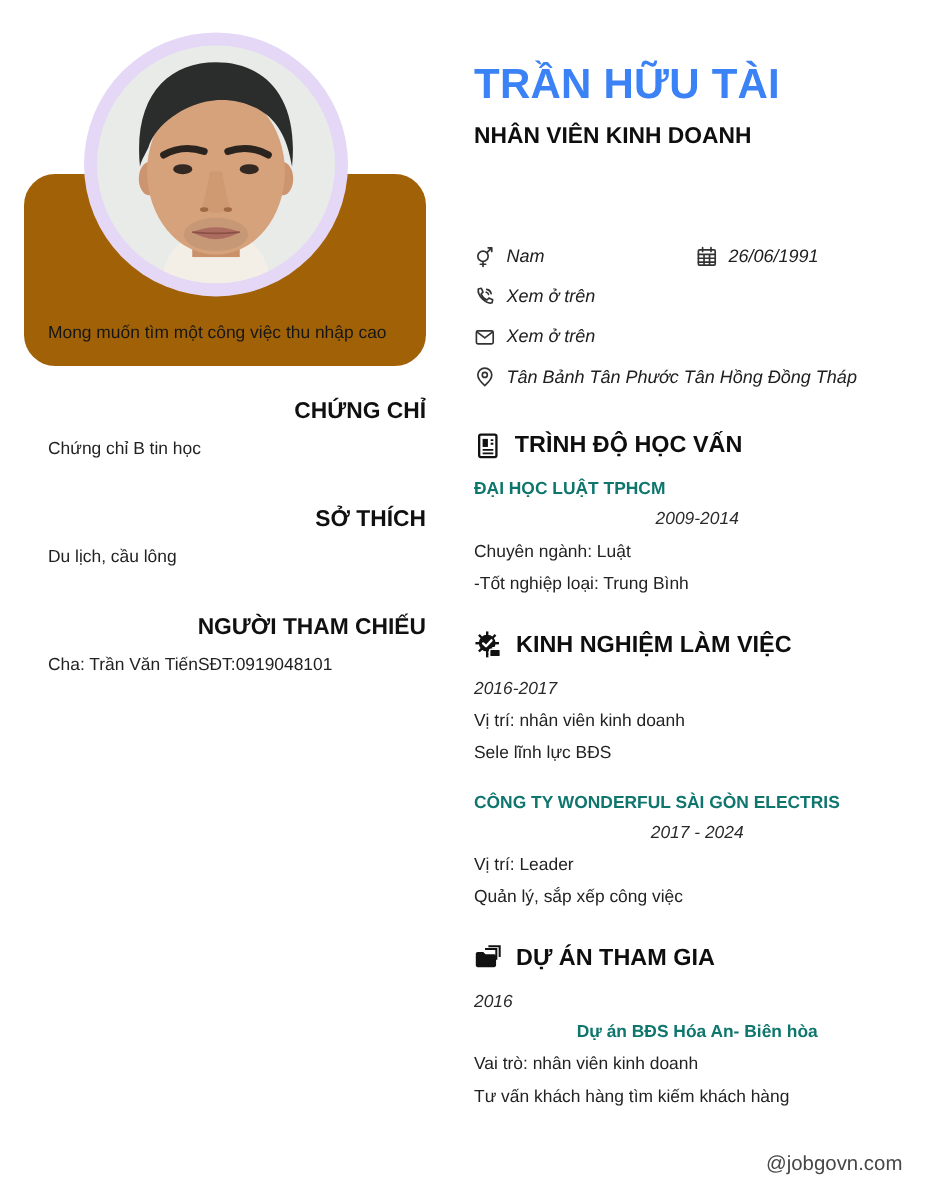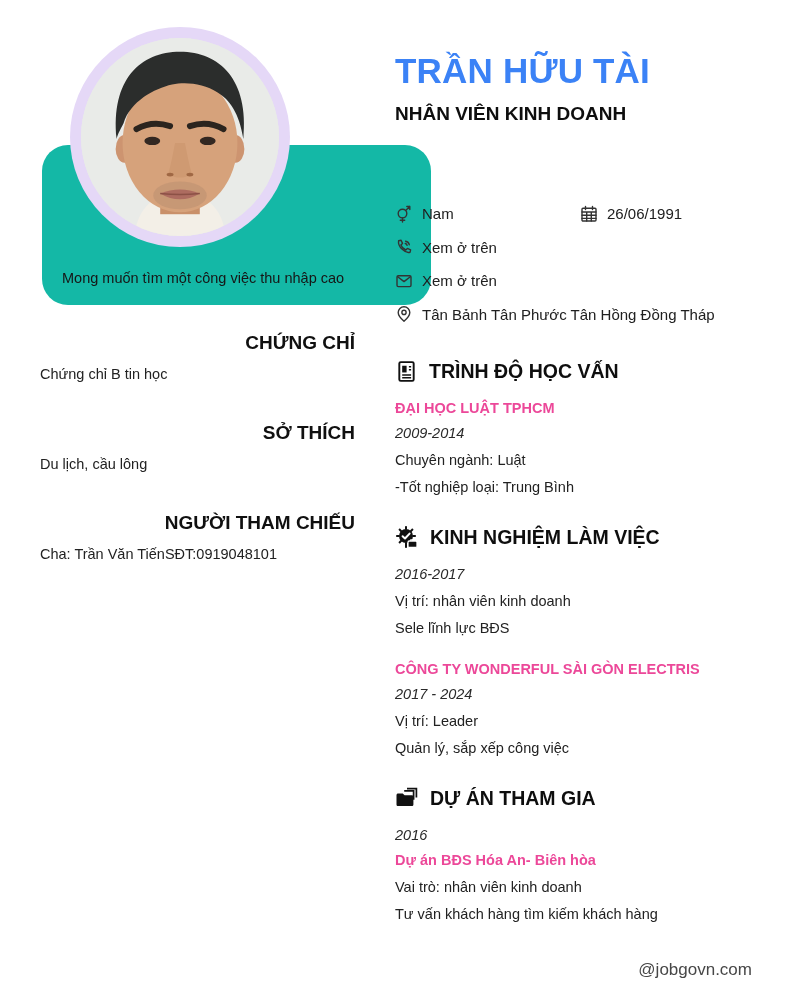--- a/index.html
+++ b/index.html
@@ -6,22 +6,22 @@
   html,body { background:#ffffff; }
   .page {
     position:relative; width:790px; height:993px; background:#fff;
     font-family:"Liberation Sans", sans-serif; color:#1f1f1f; overflow:hidden;
   }
 
   
   .left-col { position:absolute; left:0; top:0; width:375px; }
   .photo-wrap { position:relative; height:305px; }
   .quote-box {
-    position:absolute; left:20px; top:145px; width:389px; height:160px;
-    background:#14b8a6; border-radius:26px;margin-left:22px;
+    position:absolute; left:20px; top:145px; width:335px; height:160px;
+    background:#a16207; border-radius:26px;
   }
   .quote-text {
     position:absolute; left:20px; right:14px; bottom:19px;
     font-size:14.5px; color:#161616;
   }
   .photo-ring {
     position:absolute; left:70px; top:27px; width:220px; height:220px;
     border-radius:50%; background:#e5d8f7;
   }
   .photo {
@@ -40,38 +40,38 @@
 
   
   .right-col { position:absolute; left:395px; top:0; width:372px; }
   .name {
     margin-top:52px; font-size:35px; font-weight:700; color:#3b82f6;
     letter-spacing:0.2px; line-height:1.08;
   }
   .job-title { margin-top:13px; font-size:19px; font-weight:700; color:#0e0e0e; }
 
   .contact { margin-top:80px; }
-  .contact-row { display:flex; align-items:center; margin-bottom:15.5px; }
+  .contact-row { display:flex; align-items:center; margin-bottom:15.5px;font-style:italic; }
   .contact-cell { display:flex; align-items:center; gap:9px; font-size:15px; color:#202020; }
   .contact-cell.col-a { width:185px; }
   .contact-cell svg { flex:0 0 auto; display:block; }
 
   .section { margin-top:30px; }
   .section.first { margin-top:37px; }
   .section-heading {
     display:flex; align-items:flex-end; gap:11px;
     font-size:19.5px; font-weight:700; color:#0e0e0e;
   }
   .section-heading svg { display:block; flex:0 0 auto; }
   .entry { margin-top:17px; }
   .entry + .entry { margin-top:25px; }
-  .e-title { font-size:14.5px; font-weight:700; color:#ec4899; }
+  .e-title { font-size:14.5px; font-weight:700; color:#0f766e; }
   .e-date { font-size:14.5px; font-style:italic; color:#2a2a2a; margin-top:9px; }
   .e-line { font-size:14.5px; color:#222; margin-top:11px; }
-  .entry .e-title + .e-date, .entry .e-date + .e-title { margin-top:9px; }
+  .entry .e-title + .e-date, .entry .e-date + .e-title { margin-top:9px;text-align:center; }
 
   .watermark {
     position:absolute; right:38px; bottom:13px;
     font-family:Liberation Sans, sans-serif; font-size:17px; color:#474747;
   }
 
   .cicon { stroke:#333; stroke-width:1.4; fill:none; stroke-linecap:round; stroke-linejoin:round; }
 </style>
 </head>
 <body>

